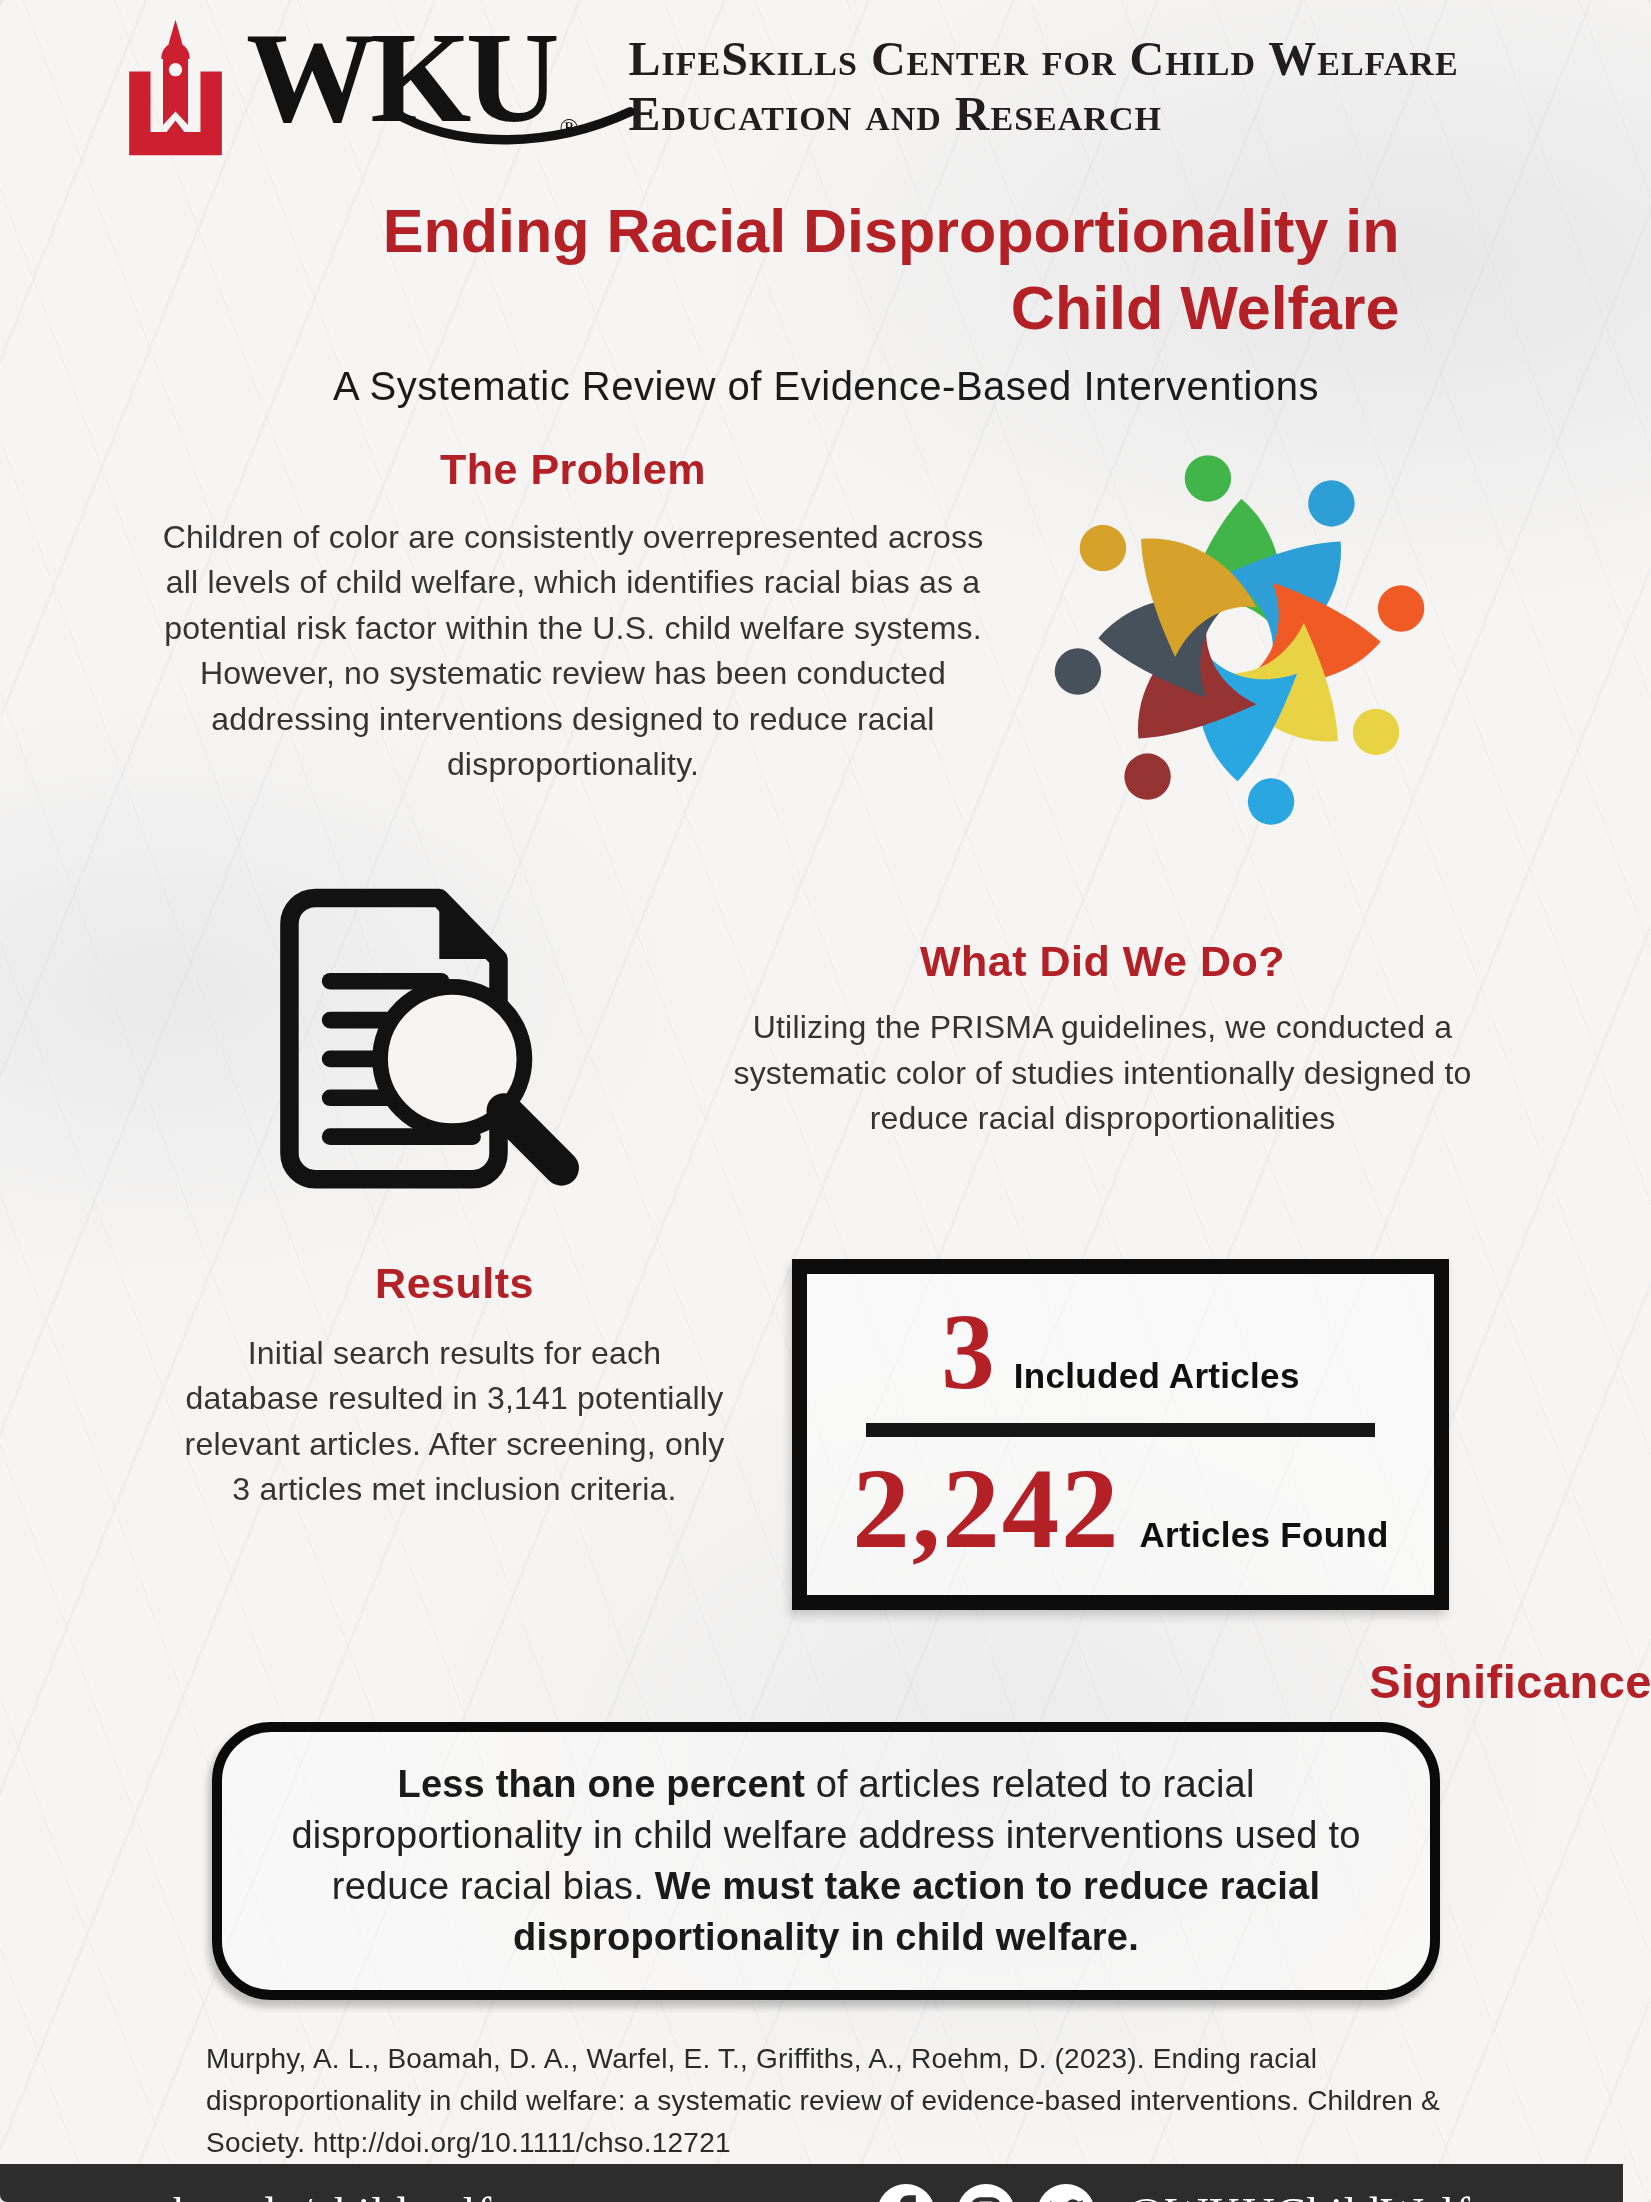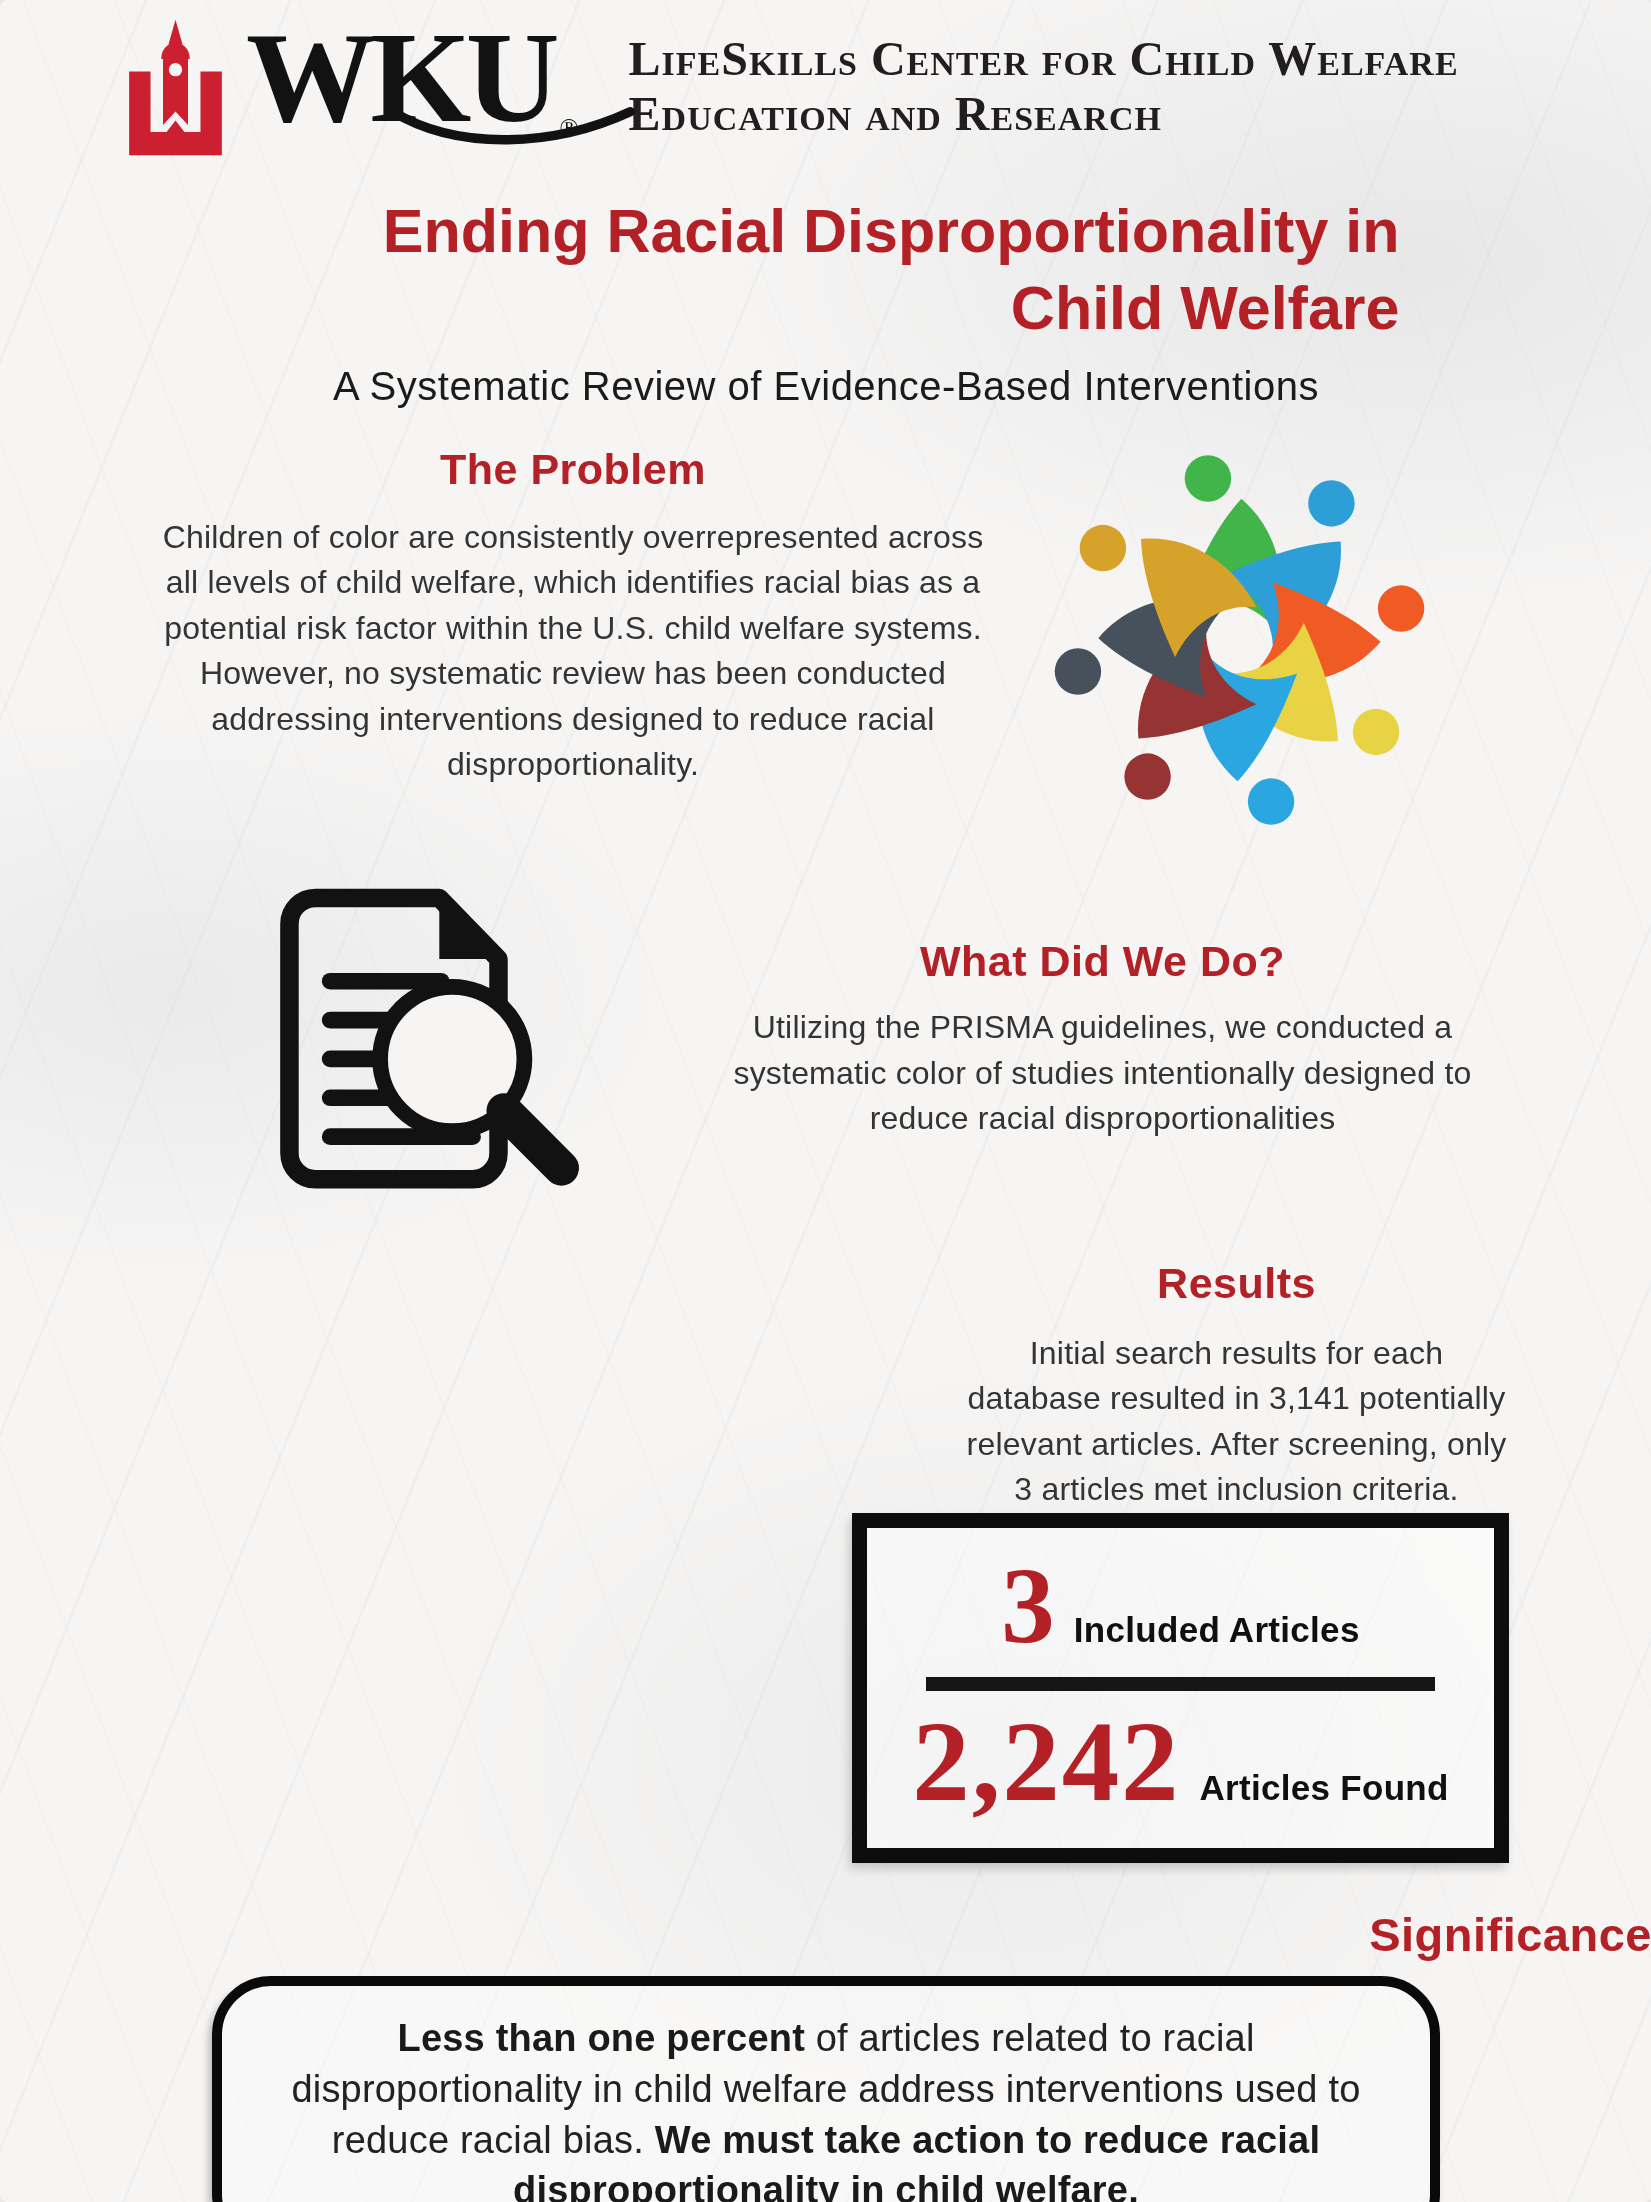--- a/index.html
+++ b/index.html
@@ -42,21 +42,21 @@
   .problem{display:flex;align-items:flex-start;margin:13.4px 105px 0 143px;}
   .problem-left{width:860px;flex:0 0 auto;}
   .problem-left .body-text{margin-top:21px;}
   .people-svg{width:411px;height:390px;margin-left:31px;flex:0 0 auto;}
   
   .what{display:flex;align-items:center;margin:19px 143px 0 201px;}
   .doc-icon{width:333px;height:325px;flex:0 0 auto;margin-left:57px;}
   .what-right{flex:1;margin-left:105px;}
   .what-right .body-text{margin-top:19px;}
   
-  .results{display:flex;align-items:flex-end;margin:34px 143px 0 182px;flex-direction:column;}
+  .results{display:flex;align-items:flex-start;margin:34px 143px 0 182px;}
   .results-left{width:545px;flex:0 0 auto;}
   .results-left .body-text{margin-top:23px;}
   .stat-box{
     flex:0 0 auto;width:585px;margin-left:65px;
     border:15.3px solid #0d0d0d;background:rgba(255,255,255,.45);
     padding:25px 21px 29px;box-shadow:-2.9px 5.7px 9.6px rgba(0,0,0,.18);
   }
   .stat-row{display:flex;align-items:baseline;justify-content:center;}
   .stat-num{font-family:"Liberation Serif",serif;font-weight:bold;color:#b32127;line-height:1;}
   .stat-num.small{font-size:107px;}
@@ -200,20 +200,21 @@
   </div>
 
   <div class="sec-heading significance-heading">Significance</div>
   <div class="sig-box">
     <div class="sig-text">
       <span class="b">Less than one percent</span><span> of articles related to racial disproportionality in child welfare address interventions used to reduce racial bias. </span><span class="b">We must take action to reduce racial disproportionality in child welfare.</span>
     </div>
   </div>
   <div class="rule rule-bottom"></div>
 
+  <div class="citation">Murphy, A. L., Boamah, D. A., Warfel, E. T., Griffiths, A., Roehm, D. (2023). Ending racial disproportionality in child welfare: a systematic review of evidence-based interventions. Children &amp; Society. http://doi.org/10.1111/chso.12721</div>
 
   <div class="footer-wrap">
     <div class="footer-bar">
       <span class="footer-url">wku.edu/childwelfare</span>
       <div class="social">
         <svg viewBox="0 0 64 64">
           <circle cx="32" cy="32" r="31" fill="#ffffff"></circle>
           <path fill="#2e2d2d" d="M36.5,21.5 h6 v-8.5 h-7.5 c-6.5,0 -9.5,4.2 -9.5,9.5 v6 h-6.5 v8.5 h6.5 v21 h9 v-21 h7 l1.5,-8.5 h-8.5 v-4.5 c0,-1.6 1,-2.5 2,-2.5 Z"></path>
         </svg>
         <svg viewBox="0 0 64 64">

